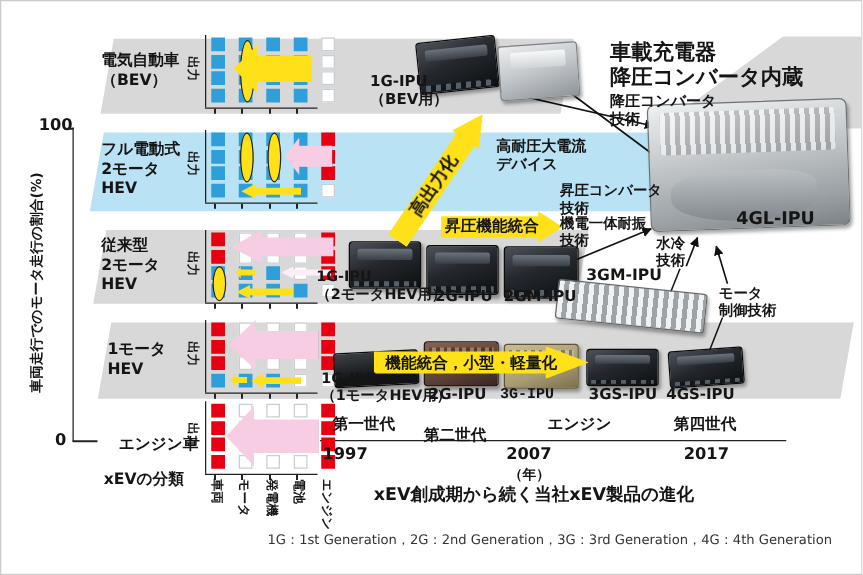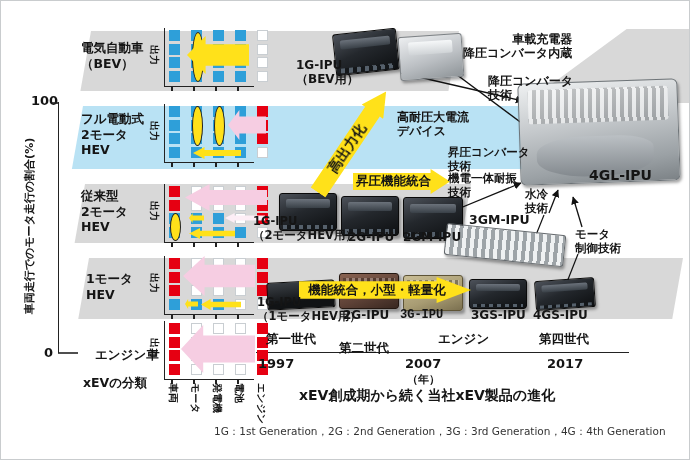--- a/index.html
+++ b/index.html
@@ -285,21 +285,21 @@
   <div class="photo flat" style="left:266px;top:280px;width:66px;height:26px;transform:rotate(-3deg);"></div>
   <div class="photo brown fins" style="left:338px;top:272px;width:58px;height:34px;"></div>
   <div class="photo tan fins" style="left:402px;top:274px;width:58px;height:34px;"></div>
   <div class="photo dark" style="left:468px;top:278px;width:56px;height:28px;"></div>
   <div class="photo dark" style="left:534px;top:278px;width:58px;height:28px;transform:rotate(-4deg);"></div>
 
   <div class="parrow" style="left:290px;top:128px;width:122px;height:26px;transform:rotate(-56deg);font-size:14px;">高出力化</div>
   <div class="parrow" style="left:352px;top:168px;width:97px;height:25px;font-size:12.5px;">昇圧機能統合</div>
   <div class="parrow" style="left:298px;top:252px;width:172px;height:26px;font-size:12.5px;margin-top:24px;">機能統合，小型・軽量化</div>
 
-  <div class="techlbl pre" style="left:462px;top:31px;font-size:12px;text-align:right;">車載充電器
+  <div class="techlbl pre" style="left:487px;top:31px;font-size:17px;">車載充電器
 降圧コンバータ内蔵</div>
   <div class="techlbl pre" style="left:487px;top:73px;font-size:12px;">降圧コンバータ
 技術</div>
   <div class="techlbl pre" style="left:396px;top:109px;font-size:12px;">高耐圧大電流
 デバイス</div>
   <div class="techlbl pre" style="left:447px;top:145px;">昇圧コンバータ
 技術</div>
   <div class="techlbl pre" style="left:447px;top:171px;">機電一体耐振
 技術</div>
   <div class="techlbl pre" style="left:524px;top:187px;">水冷

